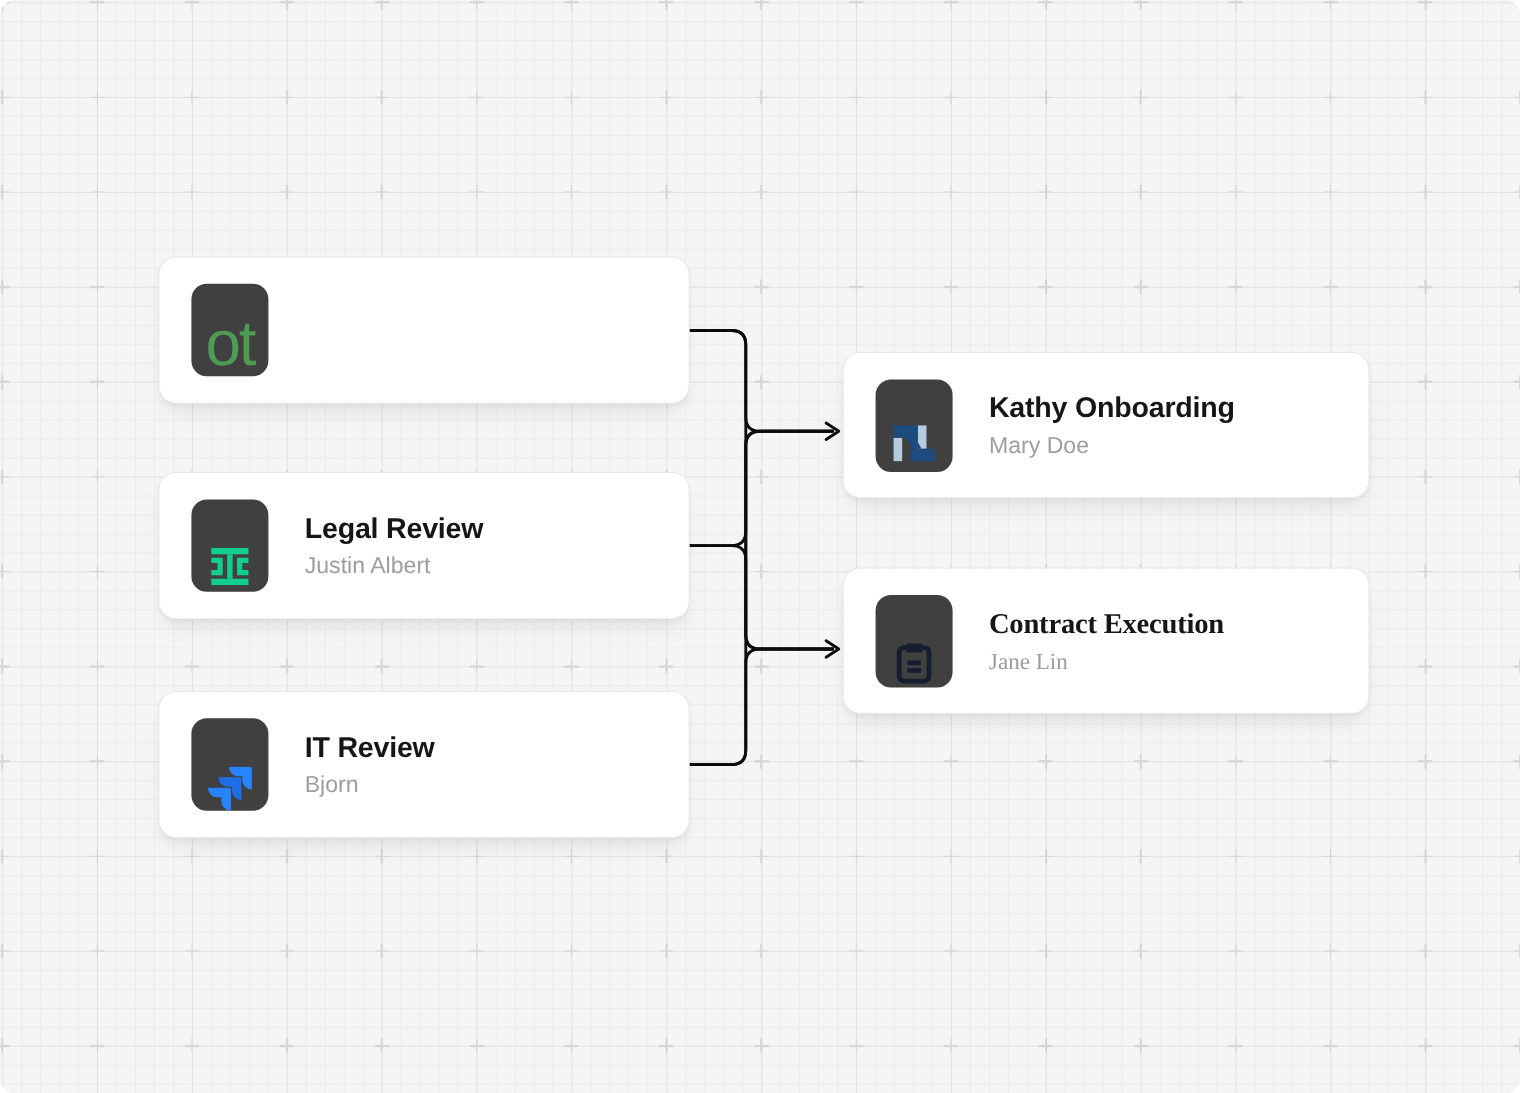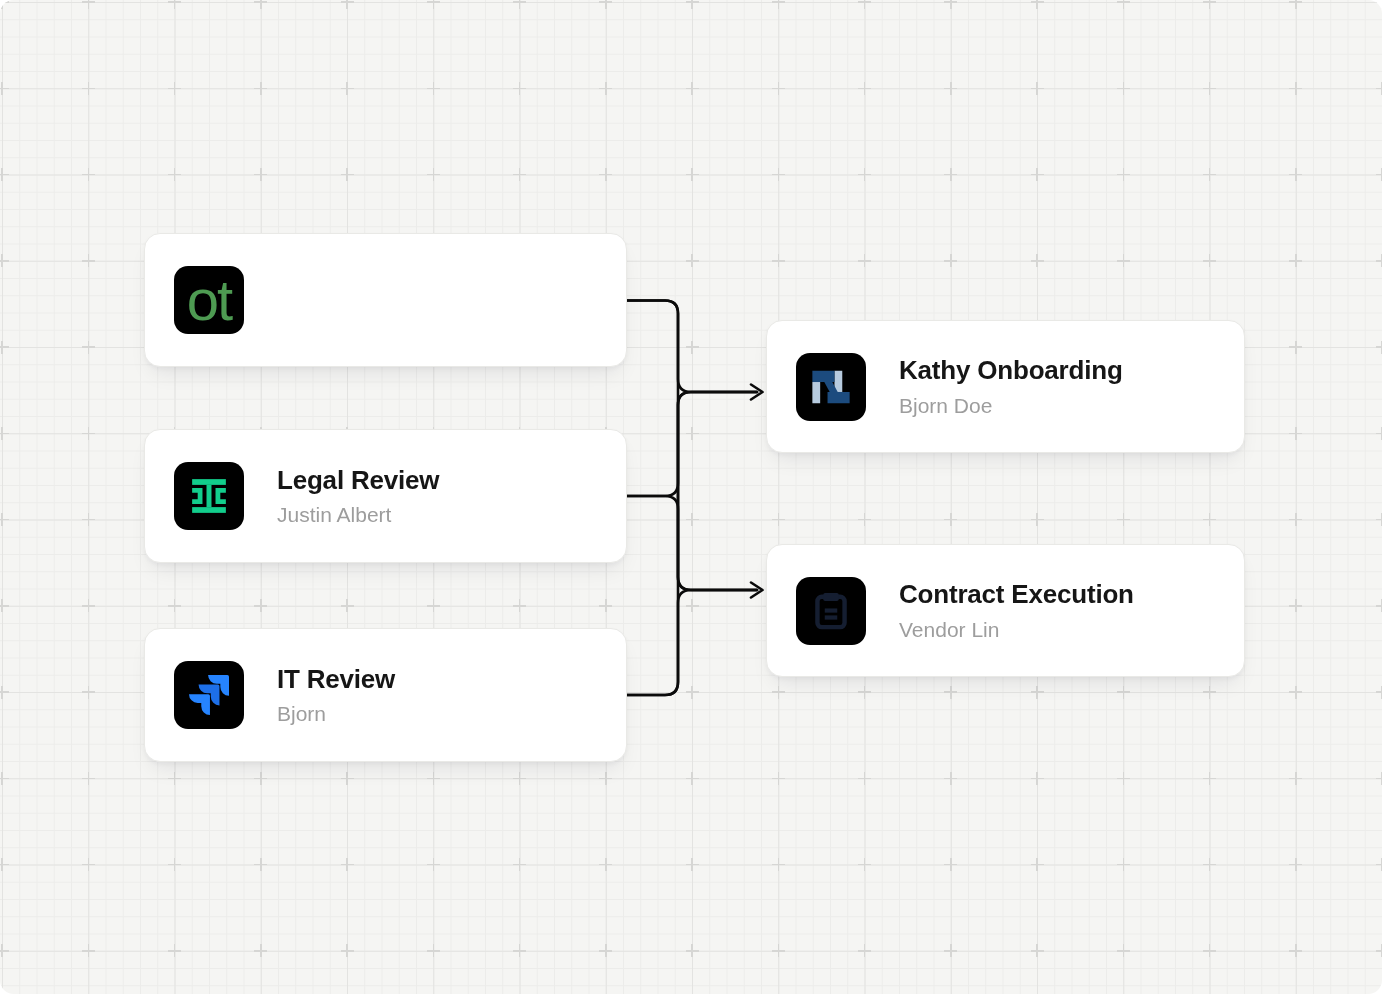--- a/index.html
+++ b/index.html
@@ -45,26 +45,26 @@
     box-shadow: 0 2px 4px rgba(20,20,43,0.04), 0 12px 22px -8px rgba(20,20,43,0.10);
     display: flex;
     align-items: center;
     box-sizing: border-box;
     padding-left: 29px;
   }
   .card-security { left: 144px; top: 233px; width: 483px; height: 134px; }
   .card-legal    { left: 144px; top: 429px; width: 483px; height: 134px; }
   .card-it       { left: 144px; top: 628px; width: 483px; height: 134px; }
   .card-vendor   { left: 766px; top: 320px; width: 479px; height: 133px; }
-  .card-contract { left: 766px; top: 544px; width: 479px; height: 133px; }
+  .card-contract { left: 766px; top: 516px; width: 479px; height: 133px; font-family: Liberation Serif, serif; }
   .tile {
-    width: 70px; height: 68px;
-    background: #000000;
+    width: 70px; height: 84px;
+    background: #404040;
     border-radius: 14px;
-    display: flex; align-items: center; justify-content: center;
+    display: flex; align-items: flex-end; justify-content: center;
     flex: 0 0 auto;
   }
   .ot-mark {
     font-size: 58px;
     font-weight: 500;
     line-height: 1;
     letter-spacing: -2px;
     color: #4e9b52;
   }
   .meta { margin-left: 33px; display: flex; flex-direction: column; }
@@ -349,32 +349,32 @@
       <svg width="52" height="52" viewBox="0 0 24 24">
         <rect x="3.4" y="9.7" width="3.6" height="9.8" fill="#b7cbdf"></rect>
         <rect x="13.6" y="4.5" width="3.6" height="9.8" fill="#b7cbdf"></rect>
         <rect x="3.4" y="4.5" width="10.2" height="5.2" fill="#1c4b7e"></rect>
         <rect x="10.4" y="14.3" width="10.2" height="5.2" fill="#1c4b7e"></rect>
         <polygon points="8.9,9.7 12.6,9.7 15.1,14.3 11.4,14.3" fill="#1c4b7e"></polygon>
       </svg>
     </div>
     <div class="meta">
       <span class="node-title">Kathy Onboarding</span>
-      <span class="node-assignee">Bjorn Doe</span>
+      <span class="node-assignee">Mary Doe</span>
     </div>
   </div>
 
   <div class="card card-contract">
     <div class="tile">
       <svg width="44" height="44" viewBox="0 0 24 24">
         <rect x="4.6" y="4.2" width="14.8" height="16.6" rx="2.4" fill="none" stroke="#151e31" stroke-width="2.4"></rect>
         <rect x="7.8" y="2.2" width="8.4" height="4.4" rx="1" fill="#151e31"></rect>
         <rect x="8.6" y="10.6" width="6.8" height="2.3" fill="#151e31"></rect>
         <rect x="8.6" y="14.4" width="6.8" height="2.3" fill="#151e31"></rect>
       </svg>
     </div>
     <div class="meta">
       <span class="node-title">Contract Execution</span>
-      <span class="node-assignee">Vendor Lin</span>
+      <span class="node-assignee">Jane Lin</span>
     </div>
   </div>
 
 </div>
 
 </body></html>

